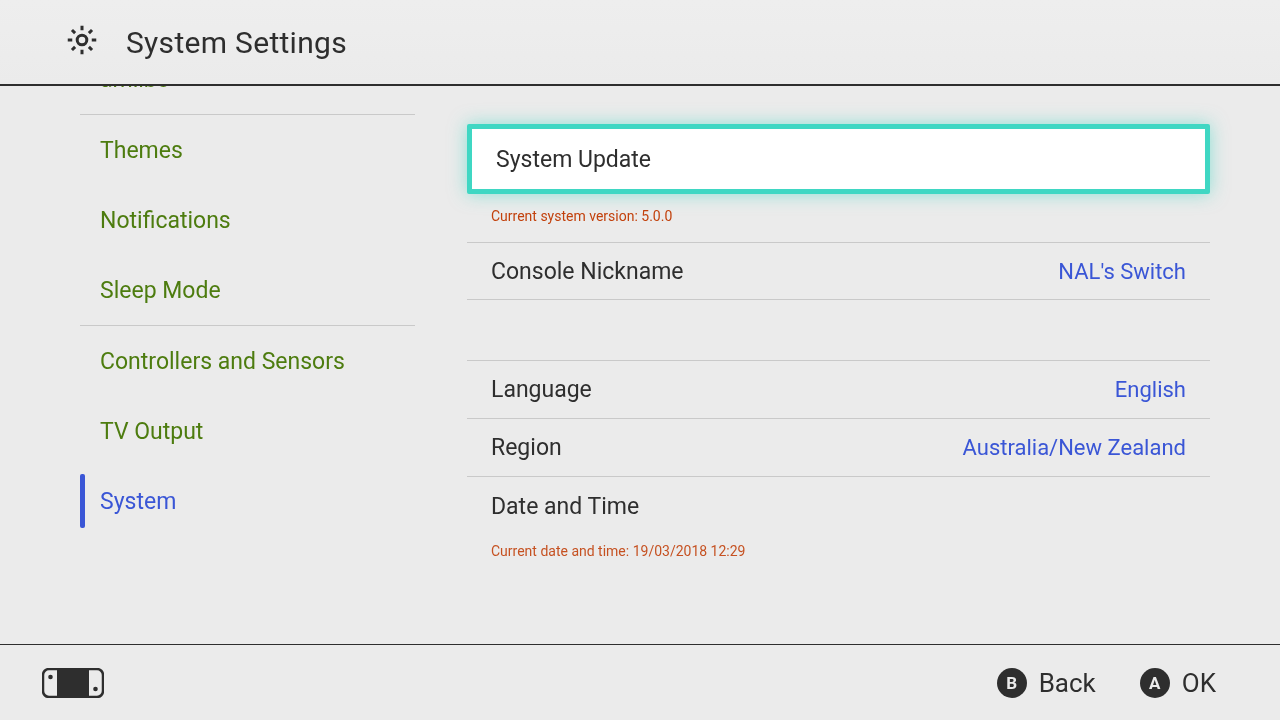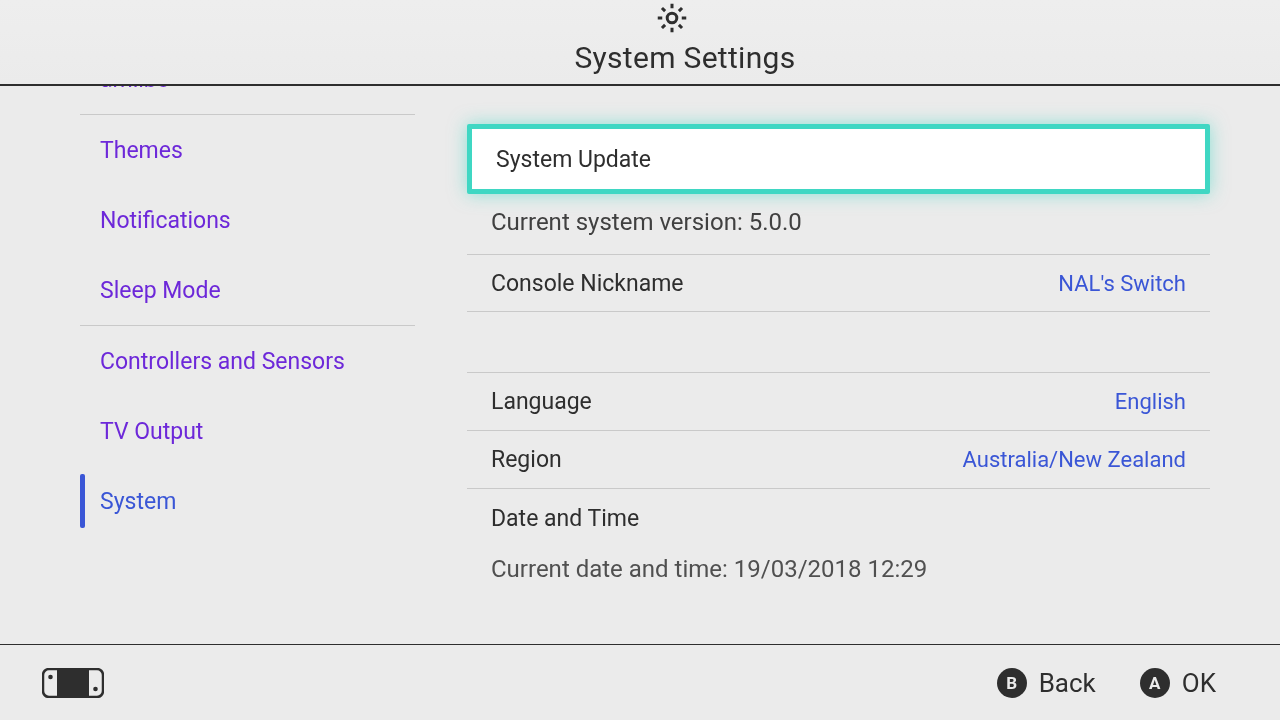--- a/index.html
+++ b/index.html
@@ -12,21 +12,20 @@
   }
 
   
   .header {
     height: 86px;
     display: flex;
     align-items: center;
     padding-left: 64px;
     border-bottom: 2px solid #2e2e2e;
     background: linear-gradient(#eeeeee,#ebebeb);
-    flex-direction: column;
   }
   .header svg { width: 36px; height: 36px; }
   .header-title {
     font-size: 30px;
     font-weight: 400;
     margin-left: 26px;
     letter-spacing: .3px;
   }
 
   
@@ -47,21 +46,21 @@
   .sidebar-inner {
     position: relative;
     top: -42px; 
   }
   .side-item {
     height: 70px;
     display: flex;
     align-items: center;
     font-size: 23px;
     padding-left: 20px;
-    color: #6d28d9;
+    color: #4d7c0f;
     position: relative;
   }
   .side-item.active { color: #3a56d6; }
   .side-item.active::before {
     content: "";
     position: absolute;
     left: 0; top: 8px; bottom: 8px;
     width: 5px;
     background: #3a56d6;
     border-radius: 2px;
@@ -91,22 +90,22 @@
   .row .value { color: #3a56d6; font-size: 22px; }
   .row.highlight {
     background: #fff;
     border: 5px solid #3fd7c3;
     border-radius: 2px;
     box-shadow: 0 0 18px rgba(63,215,195,.55);
     height: 70px;
     margin-bottom: 6px;
   }
   .subtext {
-    font-size: 24px;
-    color: #404040;
+    font-size: 14px;
+    color: #c2410c;
     padding: 8px 24px 18px;
   }
   .gap {
     height: 62px;
     border-bottom: 1px solid #c9c9c9;
     margin-top: -1px;
   }
   
   .cut { opacity: .9; }
 

